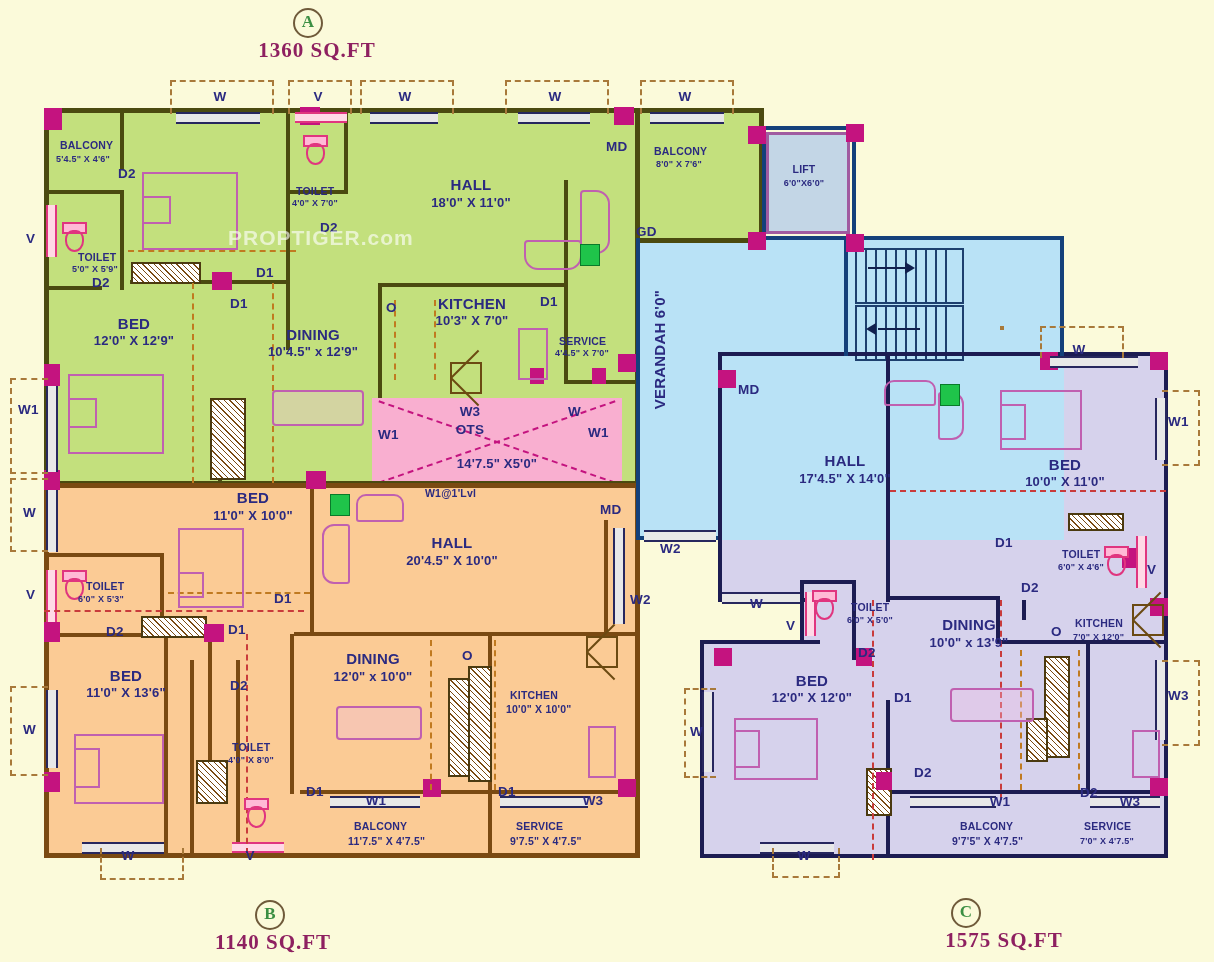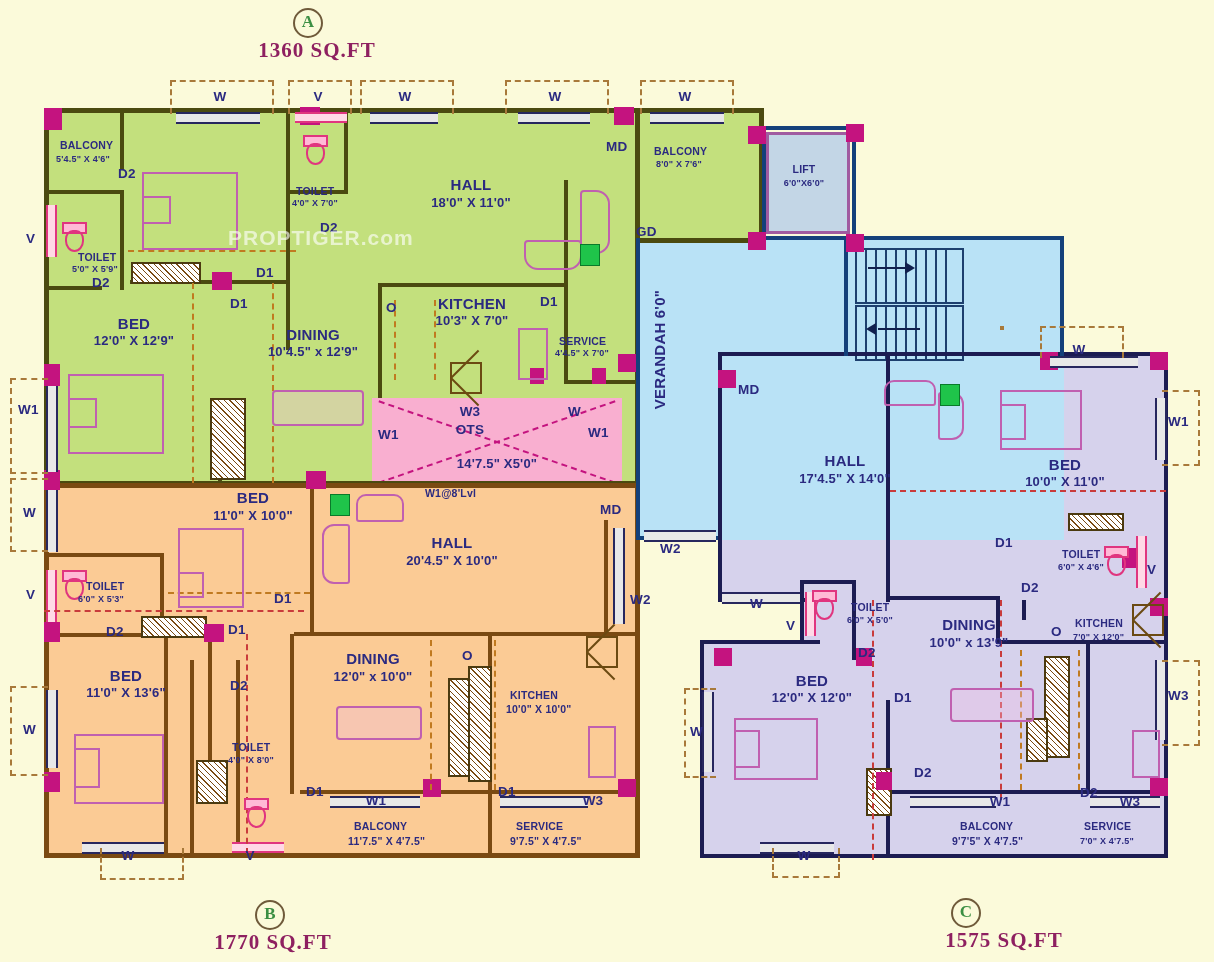--- a/index.html
+++ b/index.html
@@ -391,21 +391,21 @@
   <div class="lbl tag" style="left:23px;top:505px;">W</div>
   <div class="lbl tag" style="left:26px;top:587px;">V</div>
   <div class="lbl tag" style="left:23px;top:722px;">W</div>
 
   <div class="lbl tag ctr" style="left:470px;top:404px;">W3</div>
   <div class="lbl tag ctr" style="left:470px;top:422px;">OTS</div>
   <div class="lbl rdim ctr" style="left:497px;top:457px;">14'7.5" X5'0"</div>
   <div class="lbl tag" style="left:378px;top:427px;">W1</div>
   <div class="lbl tag" style="left:588px;top:425px;">W1</div>
   <div class="lbl tag" style="left:568px;top:404px;">W</div>
-  <div class="lbl rsmall" style="left:425px;top:488px;">W1@8'Lvl</div>
+  <div class="lbl rsmall" style="left:425px;top:488px;">W1@1'Lvl</div>
 
   <div class="lbl rname ctr" style="left:253px;top:490px;">BED</div>
   <div class="lbl rdim ctr" style="left:253px;top:509px;">11'0" X 10'0"</div>
   <div class="lbl rsmall" style="left:86px;top:581px;">TOILET</div>
   <div class="lbl rsmall2" style="left:78px;top:594px;">6'0" X 5'3"</div>
   <div class="lbl rname ctr" style="left:126px;top:668px;">BED</div>
   <div class="lbl rdim ctr" style="left:126px;top:686px;">11'0" X 13'6"</div>
   <div class="lbl rsmall" style="left:232px;top:742px;">TOILET</div>
   <div class="lbl rsmall2" style="left:228px;top:755px;">4'0" X 8'0"</div>
   <div class="lbl rname ctr" style="left:452px;top:535px;">HALL</div>
@@ -472,19 +472,19 @@
   <div class="lbl tag" style="left:690px;top:724px;">W</div>
   <div class="lbl tag ctr" style="left:804px;top:848px;">W</div>
   <div class="lbl tag ctr" style="left:1000px;top:794px;">W1</div>
   <div class="lbl tag ctr" style="left:1130px;top:794px;">W3</div>
   <div class="lbl tag" style="left:1080px;top:785px;">D2</div>
   <div class="lbl tag" style="left:1168px;top:688px;">W3</div>
 
   <div class="circ" style="left:308px;top:8px;">A</div>
   <div class="unitcap" style="left:317px;top:38px;">1360 SQ.FT</div>
   <div class="circ" style="left:270px;top:900px;">B</div>
-  <div class="unitcap" style="left:273px;top:930px;">1770 SQ.FT</div>
+  <div class="unitcap" style="left:273px;top:930px;">1140 SQ.FT</div>
   <div class="circ" style="left:966px;top:898px;">C</div>
   <div class="unitcap" style="left:1004px;top:928px;">1575 SQ.FT</div>
 
   <div class="wm" style="left:228px;top:226px;">PROPTIGER.com</div>
 
 </div>
 
 </body></html>

